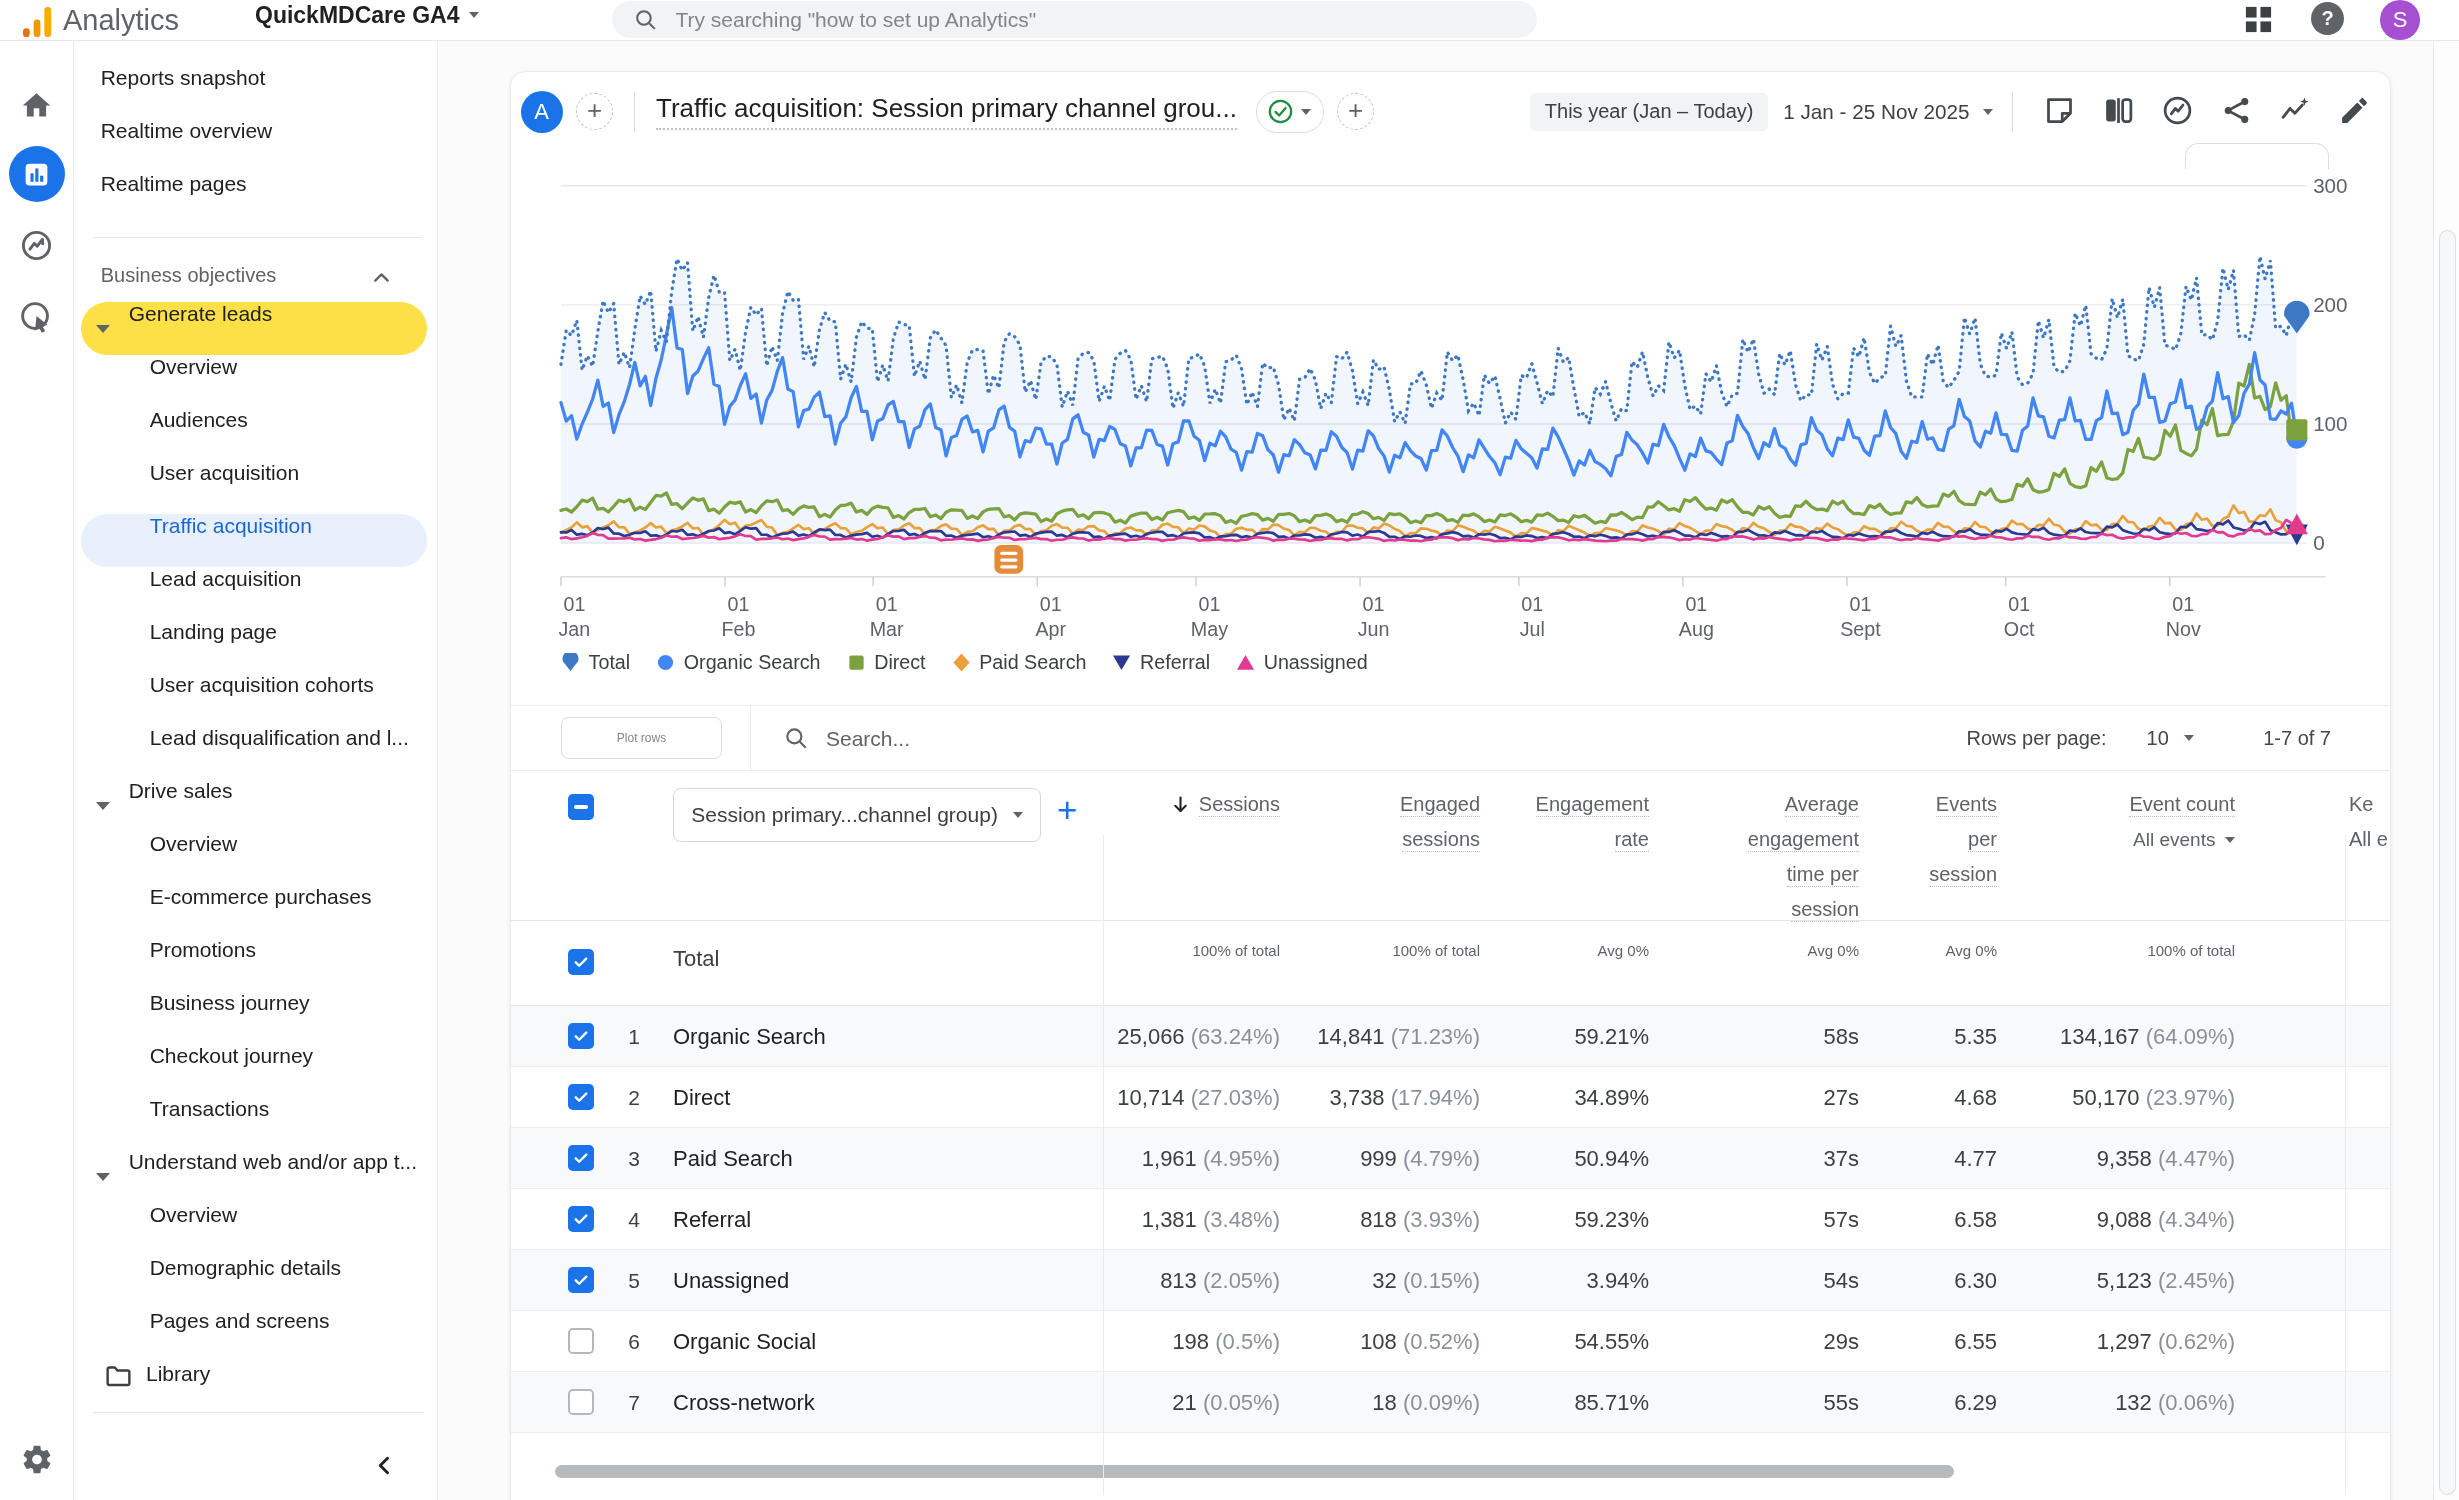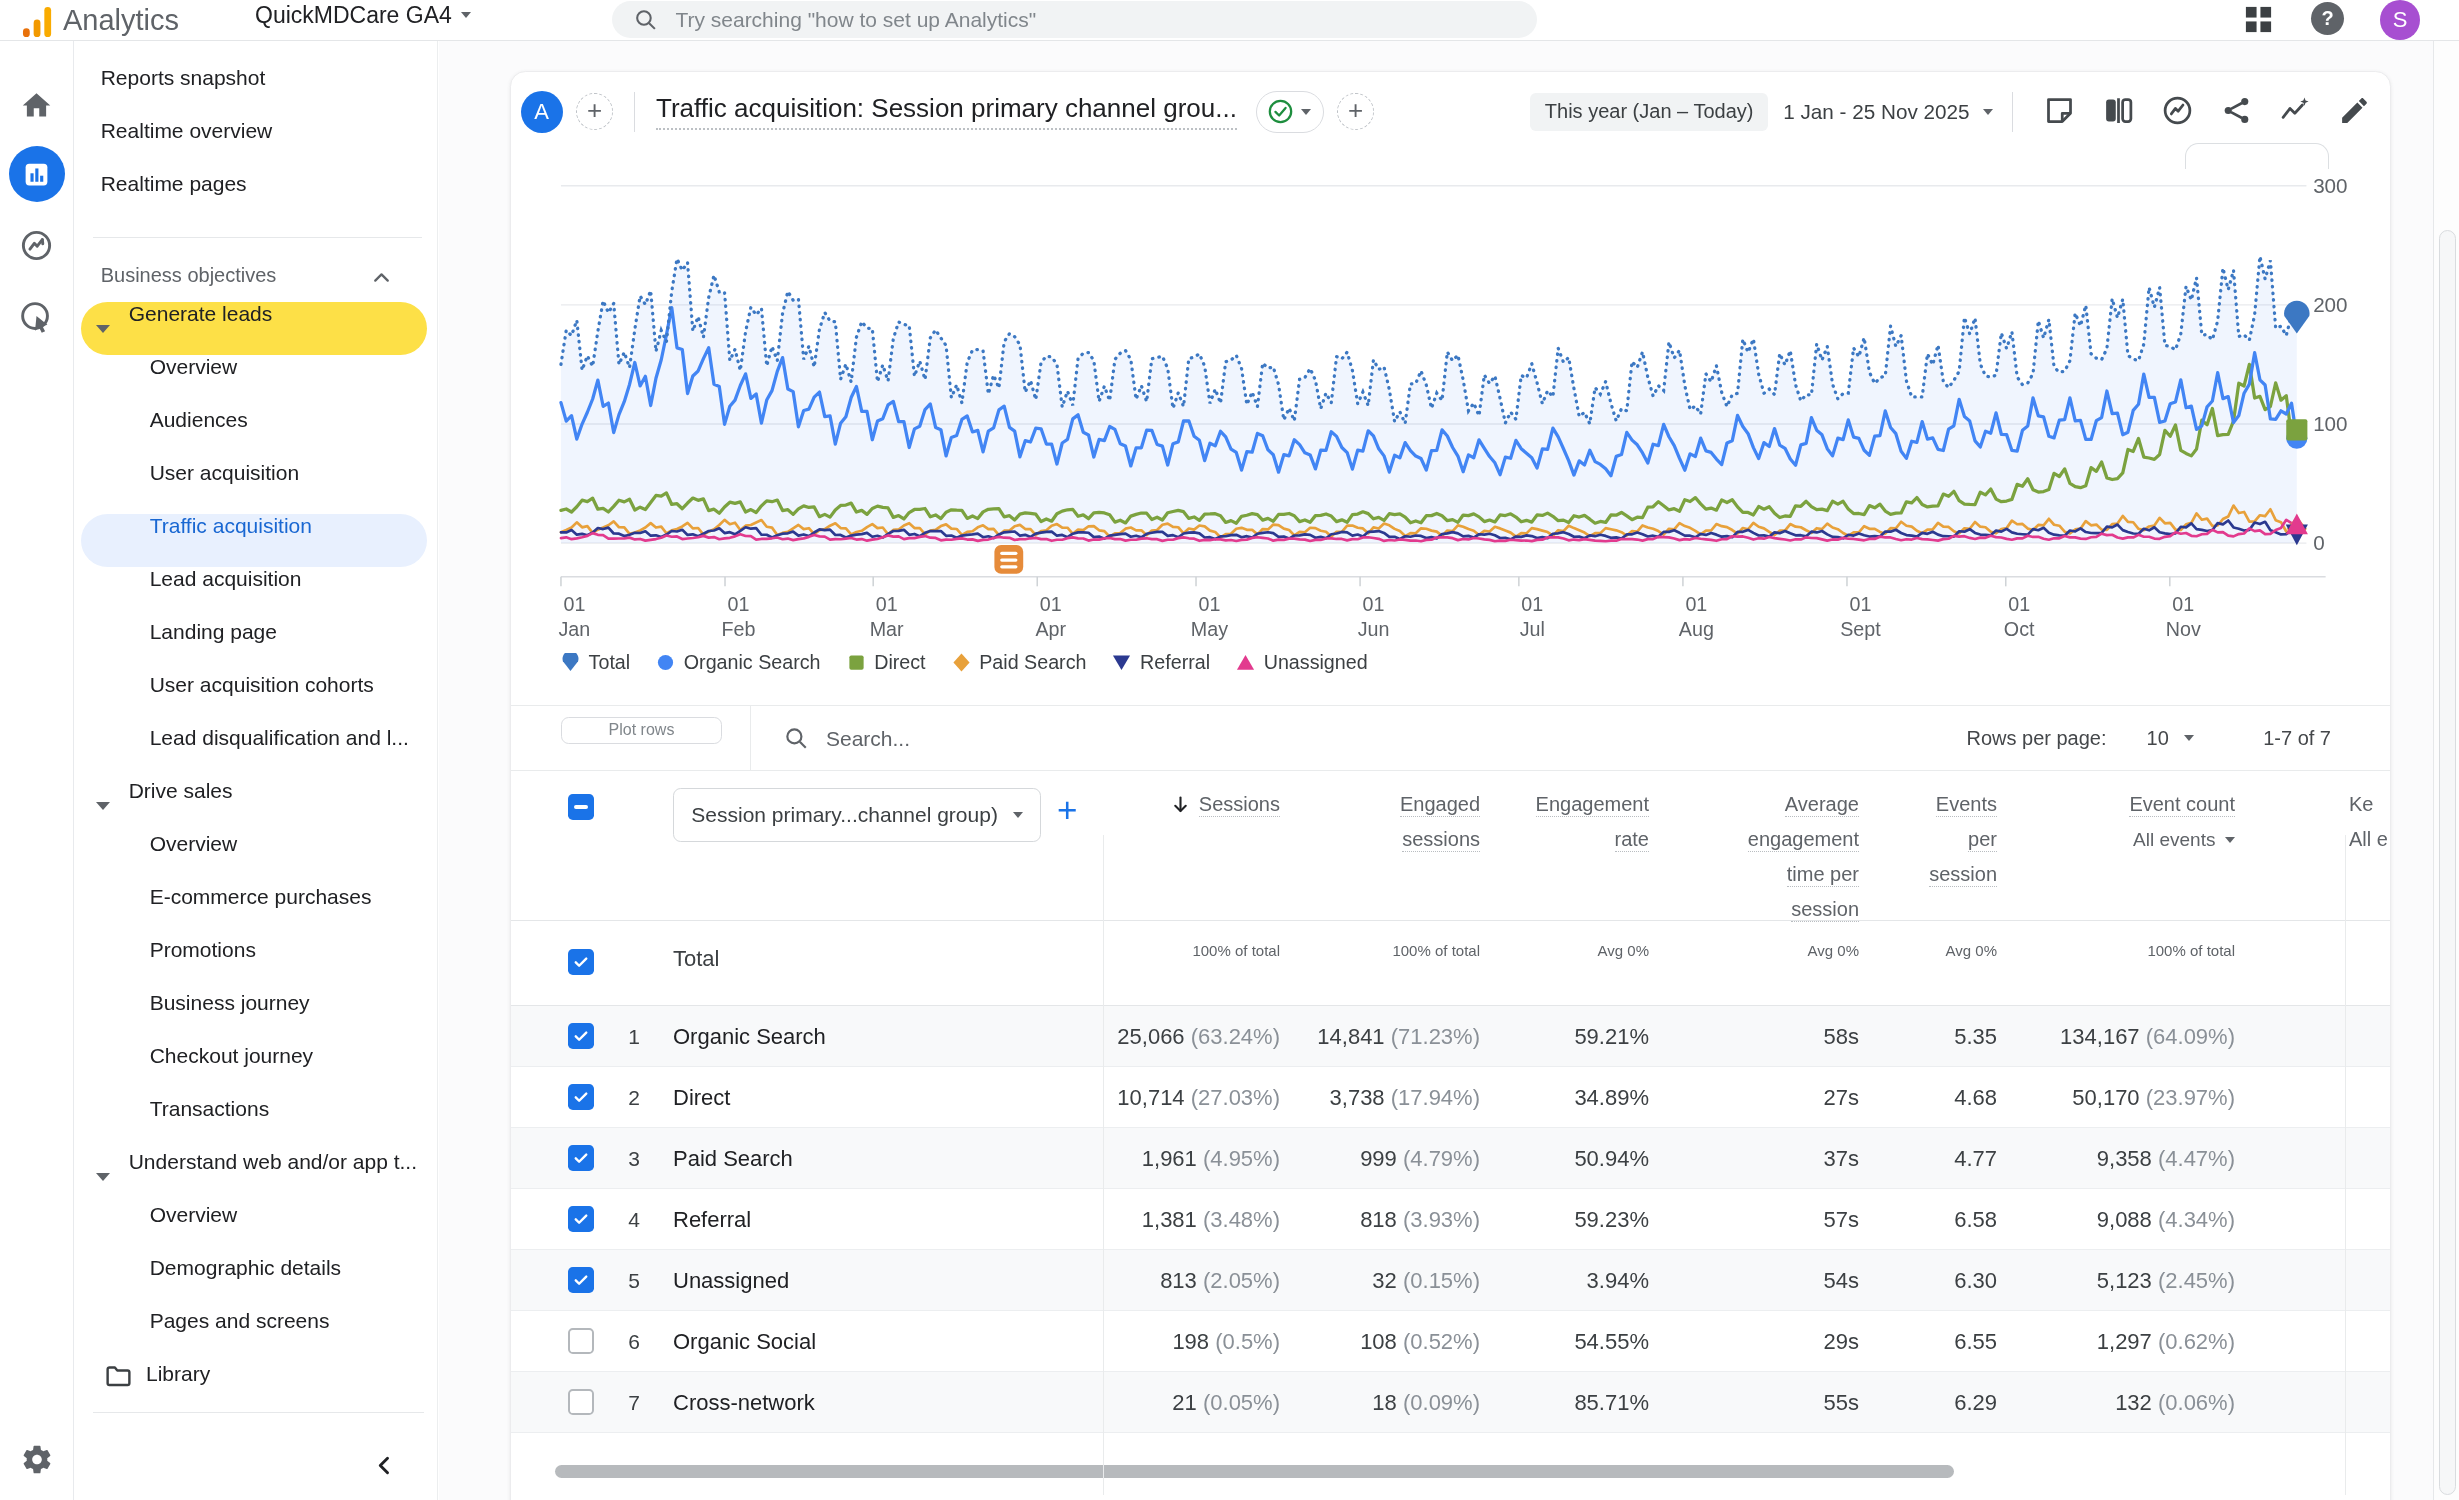--- a/index.html
+++ b/index.html
@@ -2,21 +2,21 @@
 <html><head>
 <meta charset="utf-8">
 <style>
   html,body{margin:0;padding:0;overflow:hidden;}
   body{width:2459px;height:1501px;background:#fff;font-family:"Liberation Sans","DejaVu Sans",sans-serif;color:#202124;position:relative;}
   svg{display:block}
   
   .topbar{position:absolute;left:0;top:0;width:2459px;height:40px;background:#fff;border-bottom:1px solid #e4e6e8;z-index:20;}
   .ga-logo{position:absolute;left:21px;top:4.8px;}
   .logo-text{position:absolute;left:63px;top:3.8px;font-size:29px;color:#5f6368;}
-  .property{position:absolute;left:255px;top:1.9px;font-size:23px;font-weight:400;color:#202124;display:flex;align-items:center;gap:9.6px;}
+  .property{position:absolute;left:255px;top:1.9px;font-size:23px;font-weight:700;color:#202124;display:flex;align-items:center;gap:9.6px;}
   .search-pill{position:absolute;left:612px;top:1px;width:925px;height:37px;background:#f1f3f4;border-radius:19px;display:flex;align-items:center;padding:0 21px;box-sizing:border-box;}
   .search-pill input{border:none;background:transparent;outline:none;font-size:21px;color:#5f6368;width:788px;margin-left:15.4px;font-family:inherit;}
   .search-pill input::placeholder{color:#80868b;}
   .tb-grid{position:absolute;left:2243px;top:3.8px;}
   .tb-help{position:absolute;left:2311px;top:1.9px;width:33px;height:33px;border-radius:50%;background:#5f6368;color:#fff;font-size:20px;font-weight:700;display:flex;align-items:center;justify-content:center;}
   .tb-avatar{position:absolute;left:2380px;top:0px;width:40px;height:40px;border-radius:50%;background:#a74fd1;color:#fff;font-size:22px;display:flex;align-items:center;justify-content:center;}
   
   .rail{position:absolute;left:0;top:41px;bottom:0;width:73px;background:#fff;border-right:1px solid #e8eaed;z-index:10;}
   .rail-btn{position:absolute;left:50%;transform:translateX(-50%);width:42px;height:42px;display:flex;align-items:center;justify-content:center;}
   .rail-active{position:absolute;left:50%;transform:translateX(-50%);width:56px;height:56px;border-radius:50%;background:#1a73e8;display:flex;align-items:center;justify-content:center;}
@@ -53,21 +53,21 @@
   .rh-caret{margin-left:13.4px;flex:0 0 auto;}
   .hicon{width:35px;height:35px;margin-left:24px;flex:0 0 auto;}
   
   .chart-svg{position:absolute;left:0;top:58px;width:1879px;height:538px;pointer-events:none;}
   .cut-rect{position:absolute;right:61px;top:71px;width:142px;height:25px;border:1.9px solid #dcdfe2;border-bottom:none;border-radius:13.4px 13.4px 0 0;background:#fff;}
   .legend{position:absolute;left:50px;top:576px;height:29px;display:flex;gap:26px;align-items:center;font-size:19.7px;color:#3c4043;z-index:4;}
   .legend-item{display:flex;align-items:center;gap:8.6px;}
   
   .table-wrap{position:absolute;left:0;top:633px;width:1879px;}
   .controls{position:relative;height:64px;border-top:1px solid #e9ebec;border-bottom:1px solid #e9ebec;}
-  .plot-rows{position:absolute;left:50px;top:10.6px;width:161px;height:27px;border:1px solid #dadce0;border-radius:7.7px;color:#80868b;font-size:16px;display:flex;align-items:center;justify-content:center;box-sizing:border-box;background:#fff;}
+  .plot-rows{position:absolute;left:50px;top:10.6px;width:161px;height:42px;border:1px solid #dadce0;border-radius:7.7px;color:#80868b;font-size:12px;display:flex;align-items:center;justify-content:center;box-sizing:border-box;background:#fff;}
   .c-div{position:absolute;left:239px;top:0;bottom:0;width:1px;background:#e9ebec;}
   .t-search-icon{position:absolute;left:272px;top:19px;}
   .t-search{position:absolute;left:313px;top:12.5px;border:none;outline:none;background:transparent;font-size:21px;color:#5f6368;width:519px;height:38px;font-family:inherit;}
   .t-search::placeholder{color:#5f6368;}
   .controls-right{position:absolute;right:59px;top:0;height:64px;display:flex;align-items:center;font-size:20px;color:#44474a;}
   .rpp-val{margin-left:40px;}
   .rpp-caret{margin-left:15.4px;}
   .pagination{margin-left:69px;}
   .tbody-wrap{position:relative;}
   .vdiv{position:absolute;width:1px;background:#e9ebec;top:64px;height:660px;z-index:3;}

